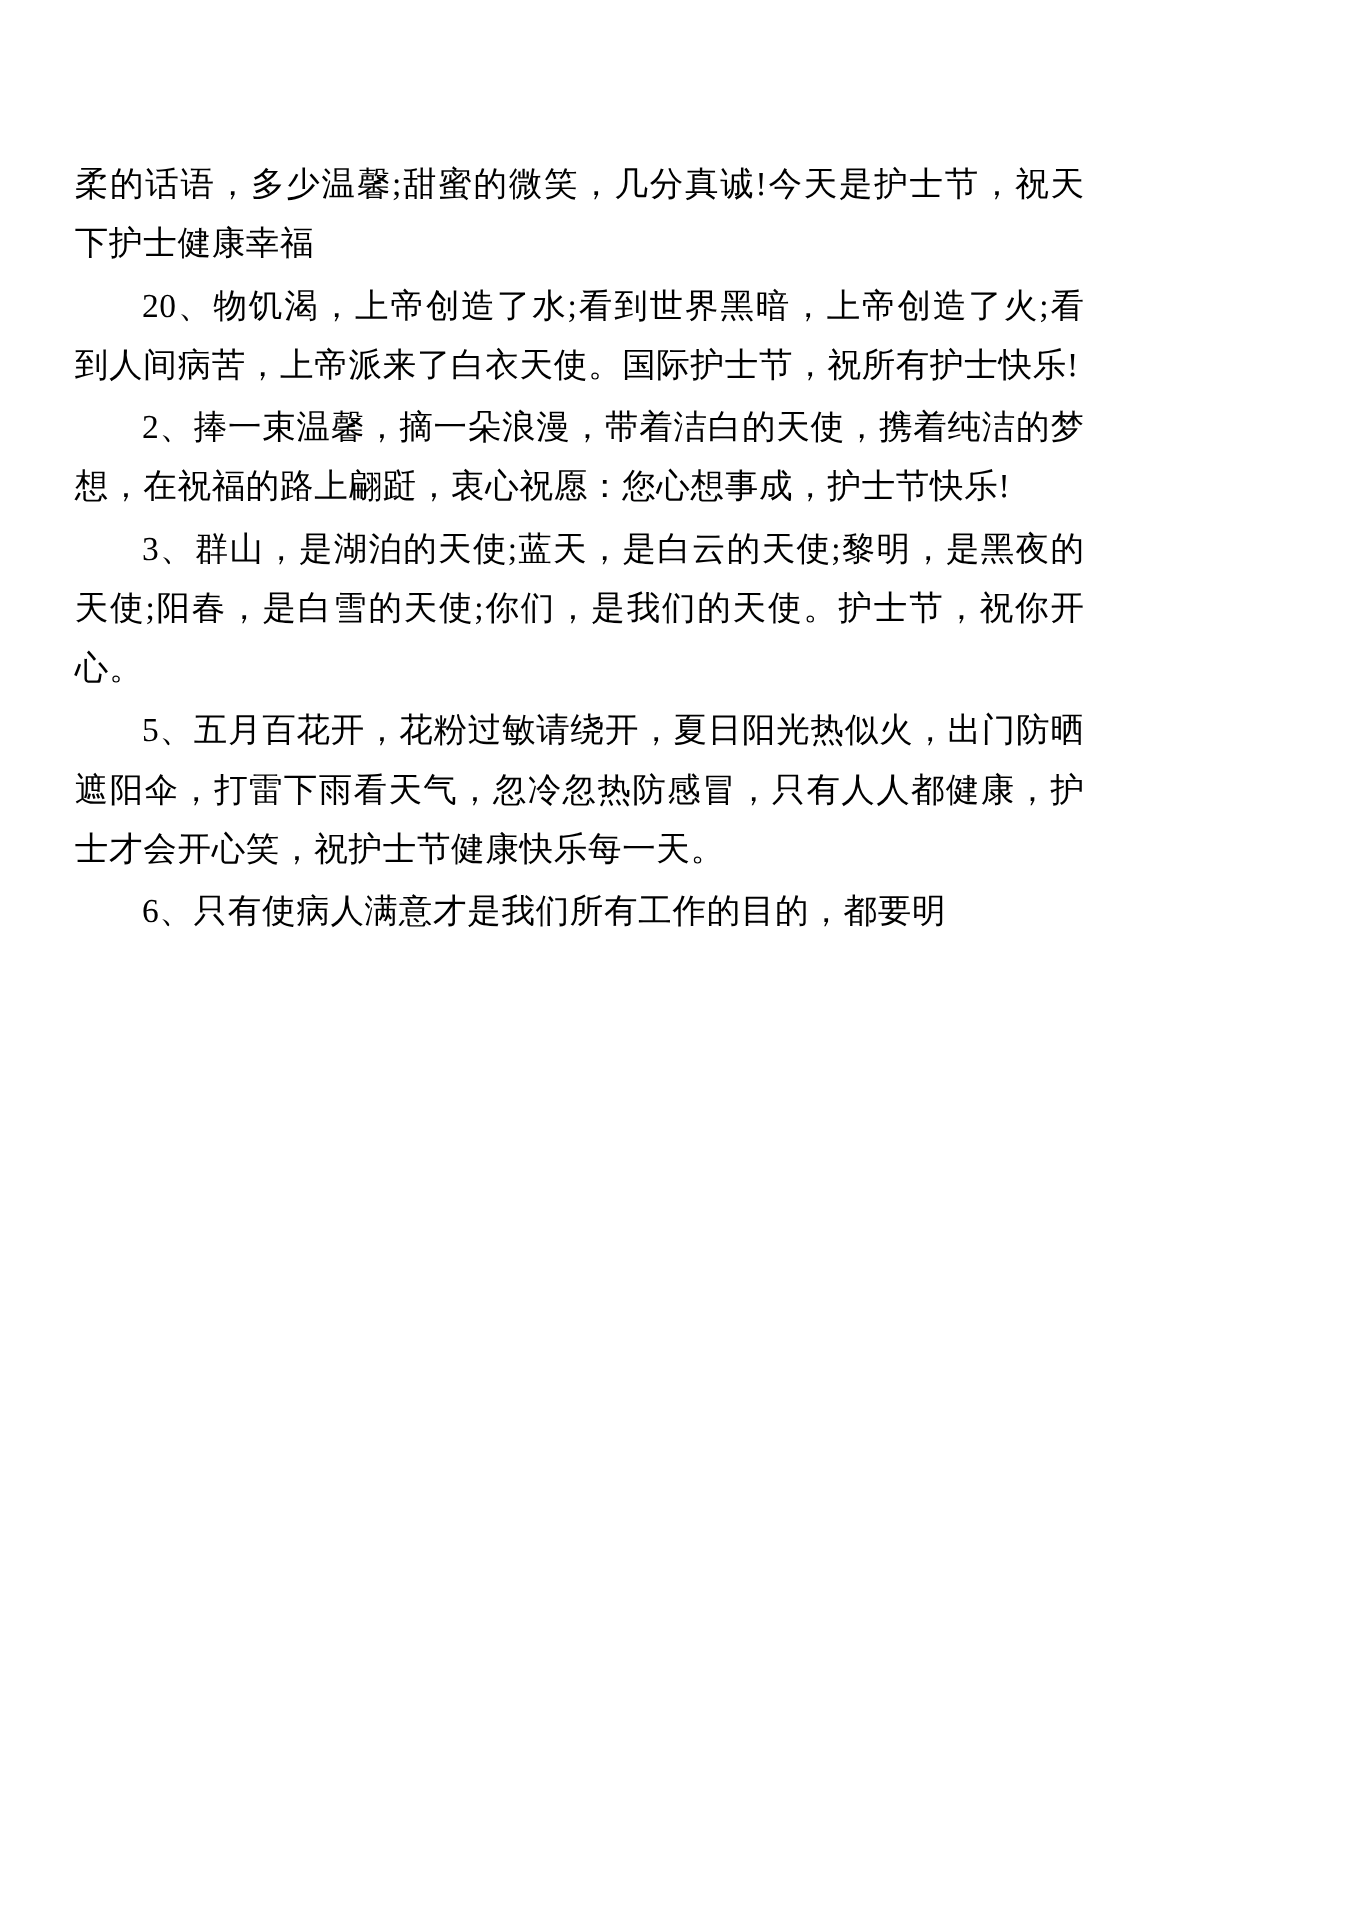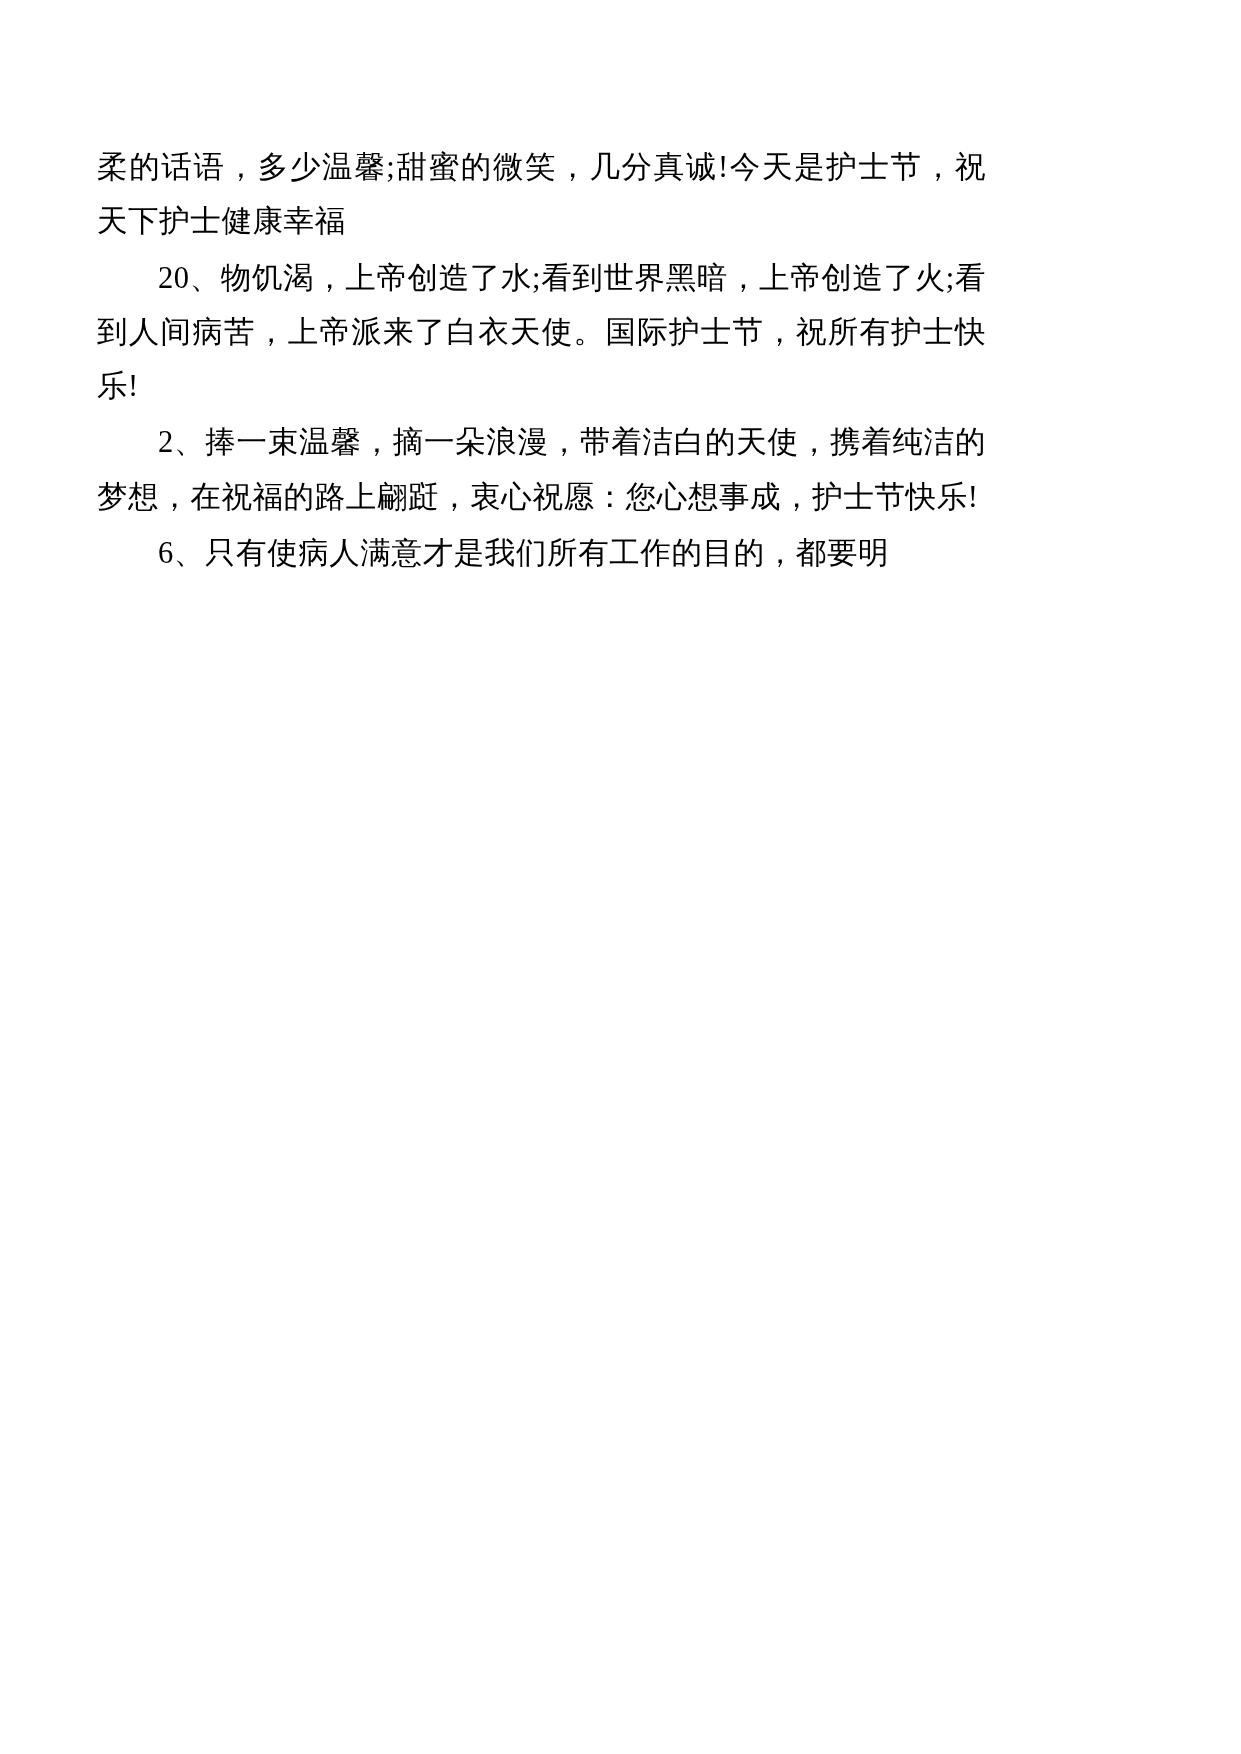--- a/index.html
+++ b/index.html
@@ -12,21 +12,21 @@
     height: 1754px;
     font-family: "Liberation Serif", "DejaVu Serif", serif;
     color: #000000;
     overflow: hidden;
   }
   .page {
     position: relative;
     width: 1154px;
     height: 1754px;
     box-sizing: border-box;
-    padding: 140px 168px 80px 97px;
+    padding: 140px 168px 80px 68px;
   }
   .doc-body {
     font-size: 30.5px;
     line-height: 1.78;
     text-align: justify;
     text-justify: inter-ideograph;
     letter-spacing: 0.6px;
   }
   p {
     margin: 0 0 2px 0;
@@ -44,15 +44,17 @@
   }
 </style>
 </head>
 <body>
 
 <div class="page">
   <div class="doc-body" id="doc-body">
       <p class="para-cont">柔的话语，多少温馨;甜蜜的微笑，几分真诚!今天是护士节，祝天下护士健康幸福</p>
       <p class="para-indent">20、物饥渴，上帝创造了水;看到世界黑暗，上帝创造了火;看到人间病苦，上帝派来了白衣天使。国际护士节，祝所有护士快乐!</p>
       <p class="para-indent">2、捧一束温馨，摘一朵浪漫，带着洁白的天使，携着纯洁的梦想，在祝福的路上翩跹，衷心祝愿：您心想事成，护士节快乐!</p>
+      <p class="para-indent">3、群山，是湖泊的天使;蓝天，是白云的天使;黎明，是黑夜的天使;阳春，是白雪的天使;你们，是我们的天使。护士节，祝你开心。</p>
+      <p class="para-indent">5、五月百花开，花粉过敏请绕开，夏日阳光热似火，出门防晒遮阳伞，打雷下雨看天气，忽冷忽热防感冒，只有人人都健康，护士才会开心笑，祝护士节健康快乐每一天。</p>
       <p class="para-indent">6、只有使病人满意才是我们所有工作的目的，都要明</p>
     </div>
 </div>
 
 </body></html>

